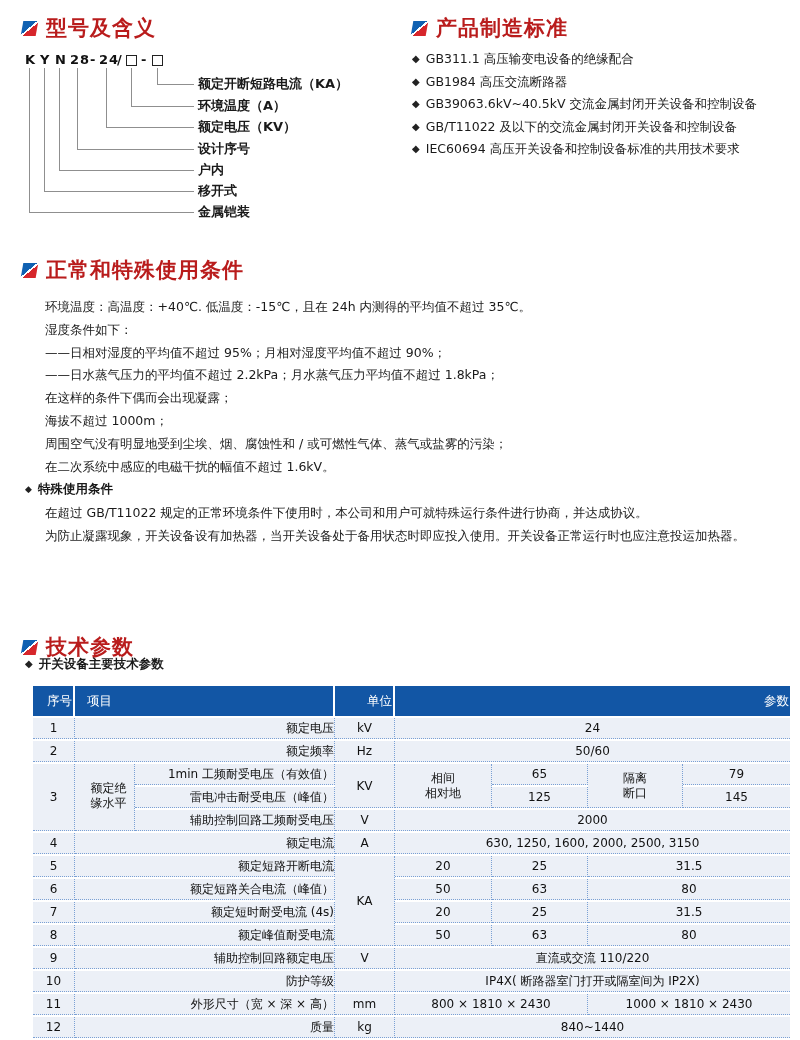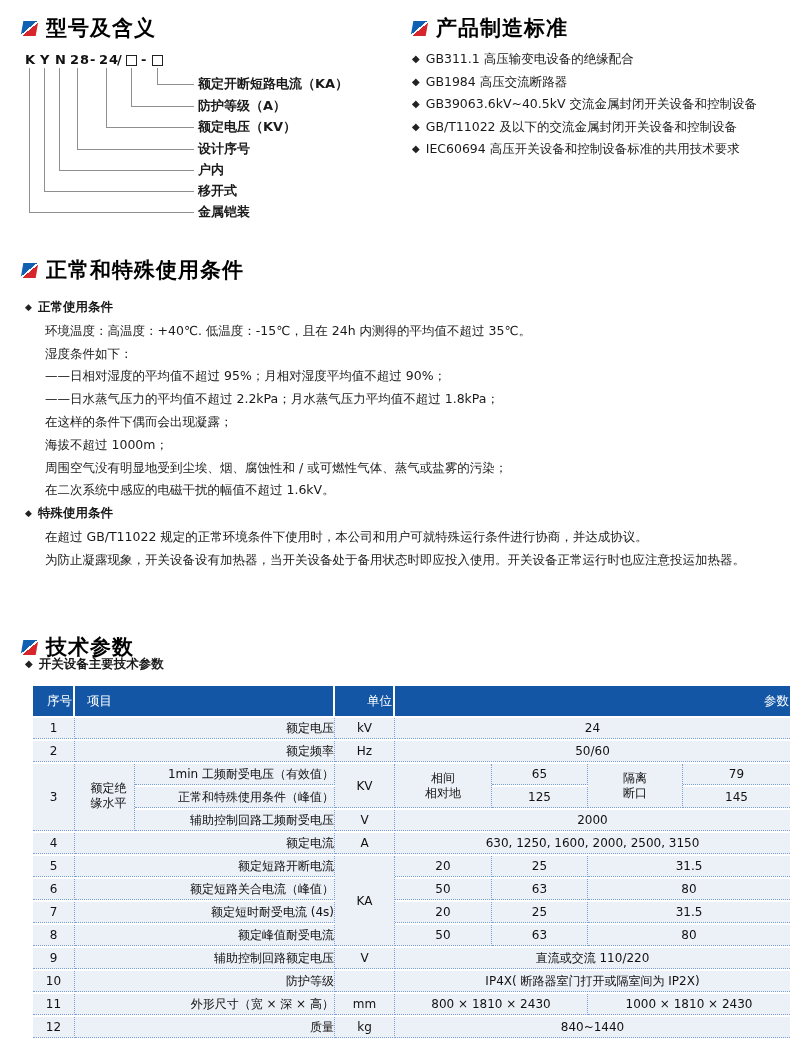--- a/index.html
+++ b/index.html
@@ -3,21 +3,21 @@
 <meta charset="utf-8">
 <style>
   html,body{margin:0;padding:0;background:#ffffff;}
   body{font-family:"DejaVu Sans","Liberation Sans",sans-serif;color:#222;}
   .page{position:relative;width:800px;height:1040px;background:#fff;overflow:hidden;}
 
   
   .sec-heading{position:absolute;display:flex;align-items:center;height:24px;}
   .heading-icon{width:15px;height:15px;margin-right:9px;transform:skewX(-10deg);
     background:linear-gradient(135deg,#1061B2 0%,#1061B2 46%,#ffffff 46%,#ffffff 55%,#D6262B 55%,#D6262B 100%);}
-  .heading-text{font-size:21px;font-weight:bold;color:#000000;letter-spacing:1px;}
+  .heading-text{font-size:21px;font-weight:bold;color:#b91c1c;letter-spacing:1px;}
 
   
   .model-char{position:absolute;top:52px;font-size:13px;font-weight:bold;color:#111;letter-spacing:1px;}
   .model-box{position:absolute;top:55px;width:9px;height:9px;border:1.5px solid #222;background:#fff;}
   .diag-line{position:absolute;border-left:1px solid #8f8f8f;border-bottom:1px solid #8f8f8f;}
   .diag-label{position:absolute;left:198px;height:16px;line-height:16px;font-size:13px;font-weight:600;color:#1a1a1a;white-space:nowrap;}
 
   
   .standards{position:absolute;left:412px;top:48px;width:380px;}
   .std-item{font-size:12.5px;line-height:21.5px;color:#1a1a1a;text-align:justify;}
@@ -66,21 +66,21 @@
 
   <div class="diag-line" style="left:157px;top:68px;width:36px;height:16px;"></div>
   <div class="diag-line" style="left:131px;top:68px;width:62px;height:38px;"></div>
   <div class="diag-line" style="left:106px;top:68px;width:87px;height:59px;"></div>
   <div class="diag-line" style="left:77px;top:68px;width:116px;height:81px;"></div>
   <div class="diag-line" style="left:59px;top:68px;width:134px;height:102px;"></div>
   <div class="diag-line" style="left:44px;top:68px;width:149px;height:123px;"></div>
   <div class="diag-line" style="left:29px;top:68px;width:164px;height:144px;"></div>
 
   <div class="diag-label" style="top:76px;">额定开断短路电流（KA）</div>
-  <div class="diag-label" style="top:98px;">防护等级（A）</div>
+  <div class="diag-label" style="top:98px;">环境温度（A）</div>
   <div class="diag-label" style="top:119px;">额定电压（KV）</div>
   <div class="diag-label" style="top:141px;">设计序号</div>
   <div class="diag-label" style="top:162px;">户内</div>
   <div class="diag-label" style="top:183px;">移开式</div>
   <div class="diag-label" style="top:204px;">金属铠装</div>
 
   <div class="sec-heading" style="left:412px;top:16px;">
     <span class="heading-icon"></span>
     <span class="heading-text">产品制造标准</span>
   </div>
@@ -90,21 +90,20 @@
     <div class="std-item"><span class="diamond">◆</span><span>GB39063.6kV~40.5kV 交流金属封闭开关设备和控制设备</span></div>
     <div class="std-item"><span class="diamond">◆</span><span>GB/T11022 及以下的交流金属封闭开关设备和控制设备</span></div>
     <div class="std-item"><span class="diamond">◆</span><span>IEC60694 高压开关设备和控制设备标准的共用技术要求</span></div>
   </div>
 
   <div class="sec-heading" style="left:22px;top:258px;">
     <span class="heading-icon"></span>
     <span class="heading-text">正常和特殊使用条件</span>
   </div>
   <div class="conditions">
-    <div class="cond-line"><span class="diamond">◆</span><span class="cond-bullet">正常使用条件</span></div>
     <div class="cond-line indent">环境温度：高温度：+40℃. 低温度：-15℃，且在 24h 内测得的平均值不超过 35℃。</div>
     <div class="cond-line indent">湿度条件如下：</div>
     <div class="cond-line indent">——日相对湿度的平均值不超过 95%；月相对湿度平均值不超过 90%；</div>
     <div class="cond-line indent">——日水蒸气压力的平均值不超过 2.2kPa；月水蒸气压力平均值不超过 1.8kPa；</div>
     <div class="cond-line indent">在这样的条件下偶而会出现凝露；</div>
     <div class="cond-line indent">海拔不超过 1000m；</div>
     <div class="cond-line indent">周围空气没有明显地受到尘埃、烟、腐蚀性和 / 或可燃性气体、蒸气或盐雾的污染；</div>
     <div class="cond-line indent">在二次系统中感应的电磁干扰的幅值不超过 1.6kV。</div>
     <div class="cond-line"><span class="diamond">◆</span><span class="cond-bullet">特殊使用条件</span></div>
     <div class="cond-line indent">在超过 GB/T11022 规定的正常环境条件下使用时，本公司和用户可就特殊运行条件进行协商，并达成协议。</div>
@@ -160,21 +159,21 @@
         <div>相对地</div>
       </td>
       <td>65</td>
       <td rowspan="2" class="twoline">
         <div>隔离</div>
         <div>断口</div>
       </td>
       <td>79</td>
     </tr>
     <tr>
-      <td class="left">正常和特殊使用条件（峰值）</td>
+      <td class="left">雷电冲击耐受电压（峰值）</td>
       <td>125</td>
       <td>145</td>
     </tr>
     <tr>
       <td class="left">辅助控制回路工频耐受电压</td>
       <td>V</td>
       <td colspan="4">2000</td>
     </tr>
     <tr>
       <td>4</td>

